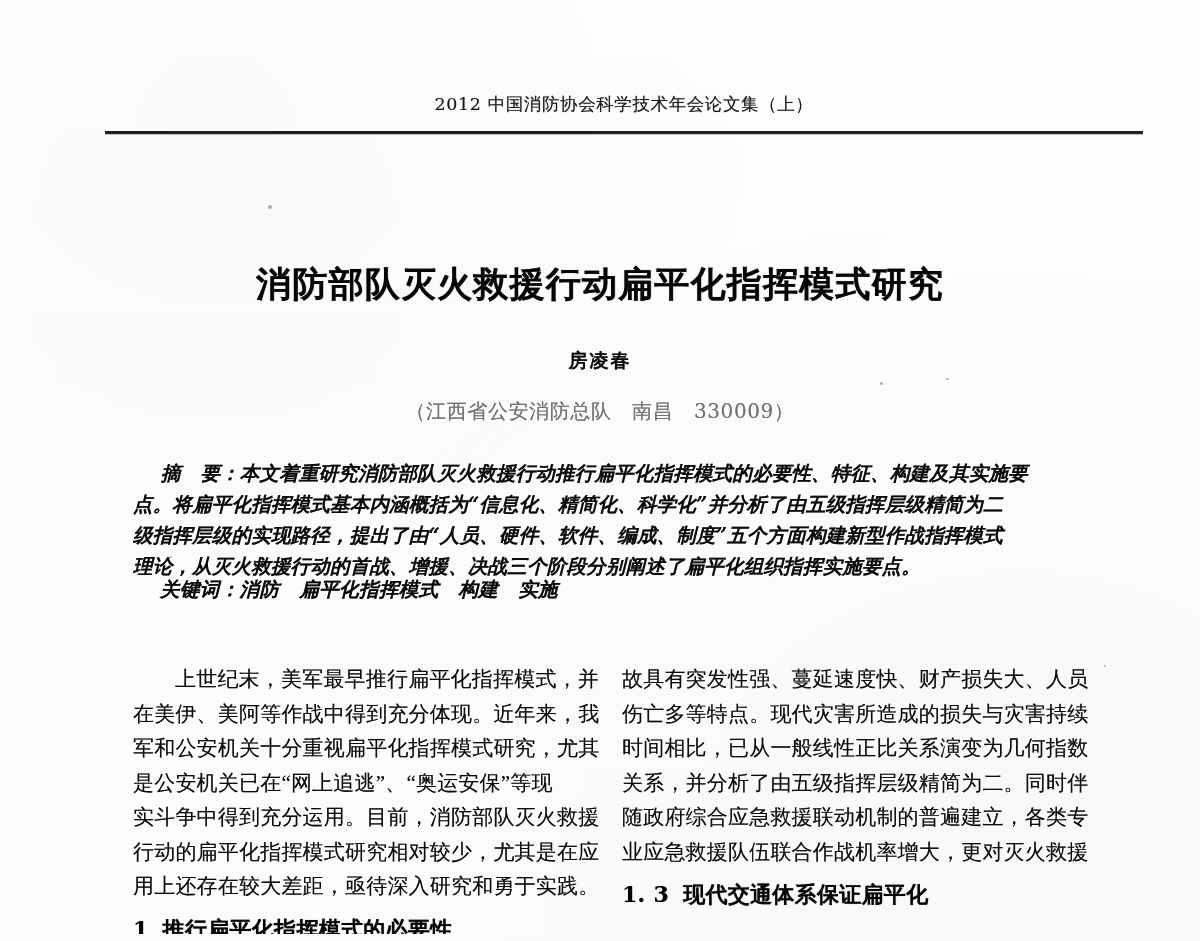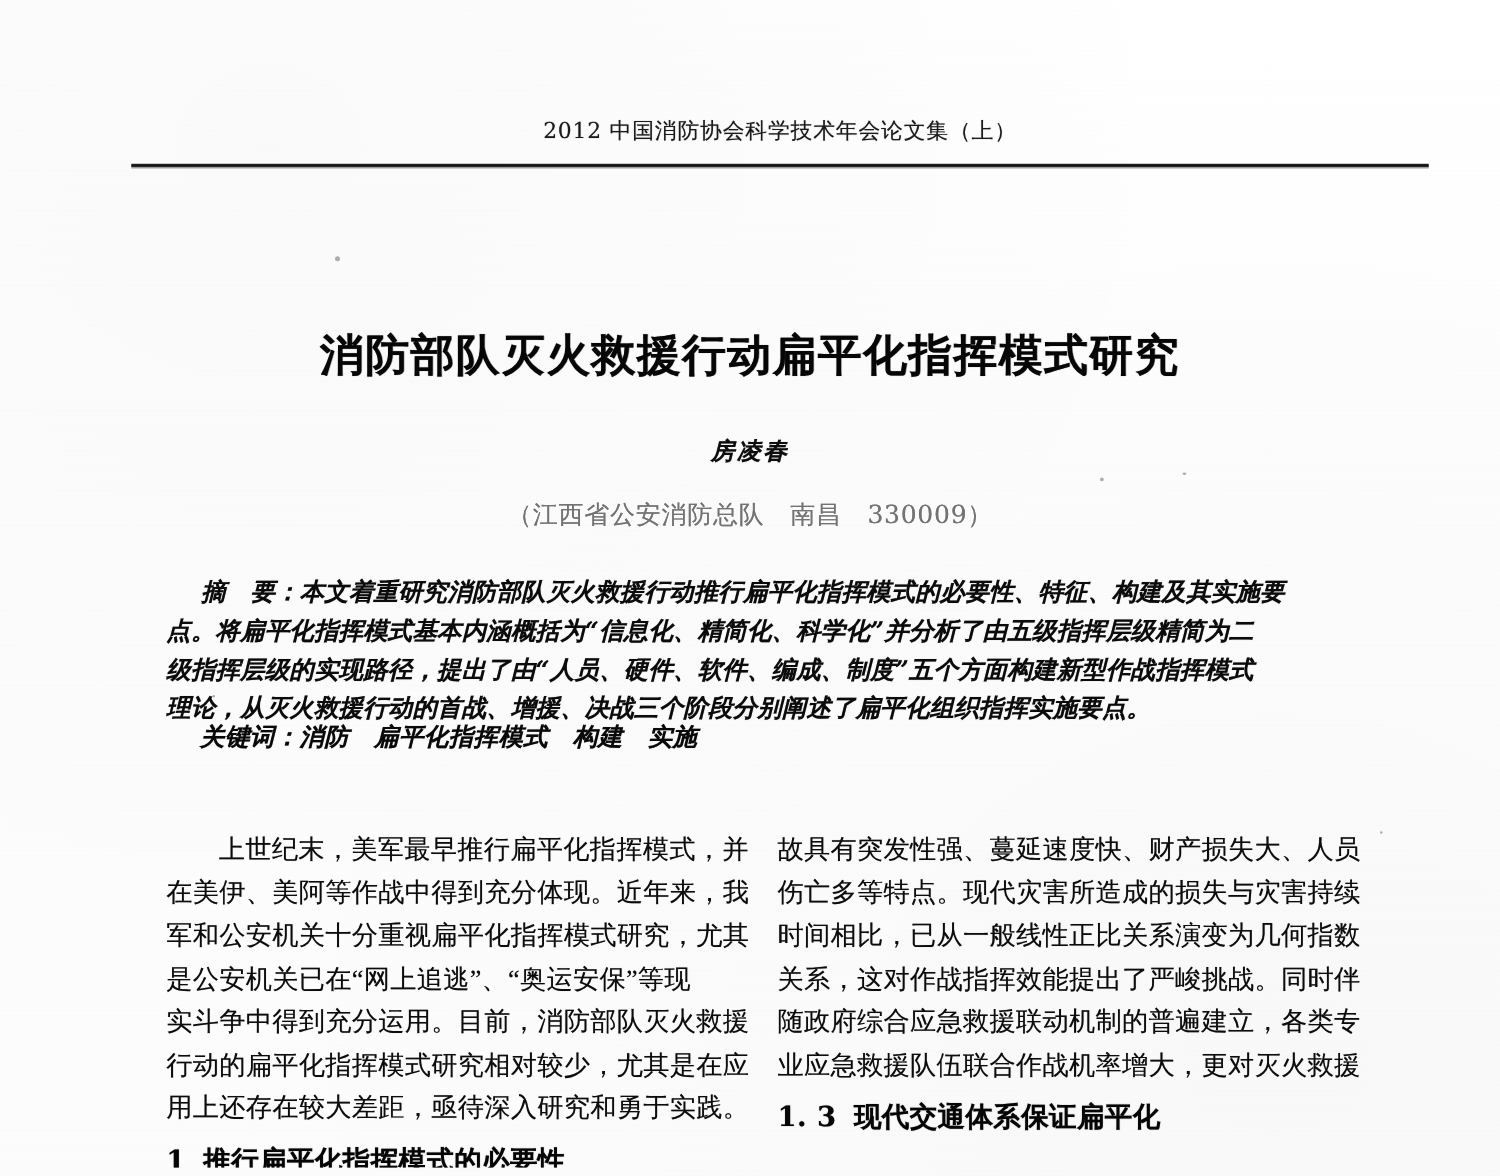--- a/index.html
+++ b/index.html
@@ -86,21 +86,20 @@
     text-shadow: 0 0 0.7px rgba(0,0,0,0.6), 0.5px 0 0 rgba(0,0,0,0.35);
   }
   .author {
     position: absolute;
     left: 100px;
     top: 348px;
     width: 1000px;
     text-align: center;
     font-size: 19px;
     font-weight: bold;
-    font-style: italic;
     letter-spacing: 2px;
     color: #0d0d0d;
     font-family: "DejaVu Serif", "Liberation Serif", serif;
     text-shadow: 0 0 0.6px rgba(0,0,0,0.5);
   }
   .affil {
     position: absolute;
     left: 100px;
     top: 398px;
     width: 1000px;
@@ -226,21 +225,21 @@
 
     <div class="section-head clip-bottom">
       <span class="num">1</span><span>推行扁平化指挥模式的必要性</span>
     </div>
   </div>
 
   <div class="col col-right">
     <div class="body-line">故具有突发性强、蔓延速度快、财产损失大、人员</div>
     <div class="body-line">伤亡多等特点。现代灾害所造成的损失与灾害持续</div>
     <div class="body-line">时间相比，已从一般线性正比关系演变为几何指数</div>
-    <div class="body-line">关系，这对作战指挥效能提出了严峻挑战。同时伴</div>
+    <div class="body-line">关系，并分析了由五级指挥层级精简为二。同时伴</div>
     <div class="body-line">随政府综合应急救援联动机制的普遍建立，各类专</div>
     <div class="body-line">业应急救援队伍联合作战机率增大，更对灭火救援</div>
 
     <div class="section-head">
       <span class="num">1. 3</span><span>现代交通体系保证扁平化</span>
     </div>
   </div>
 
 </div>
 

